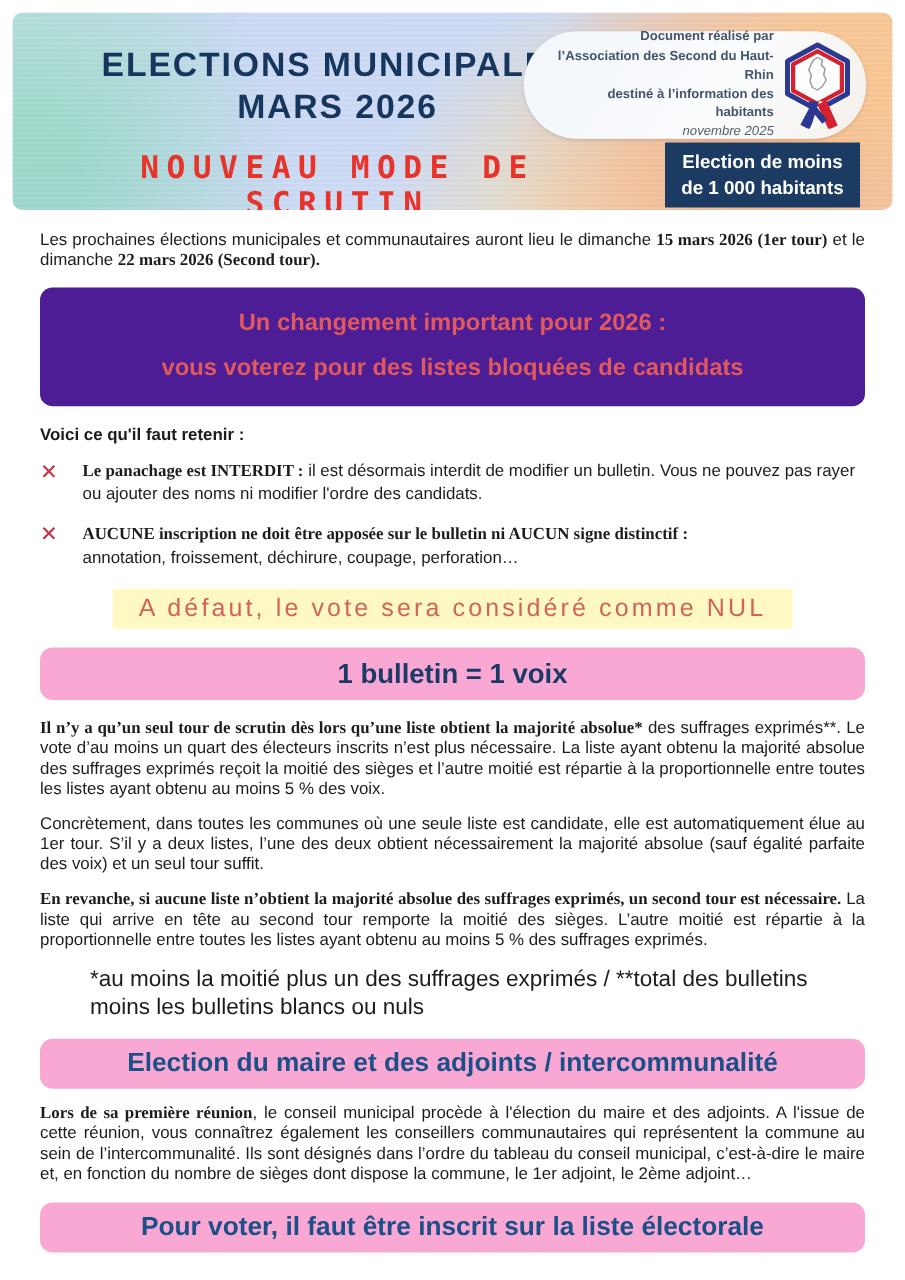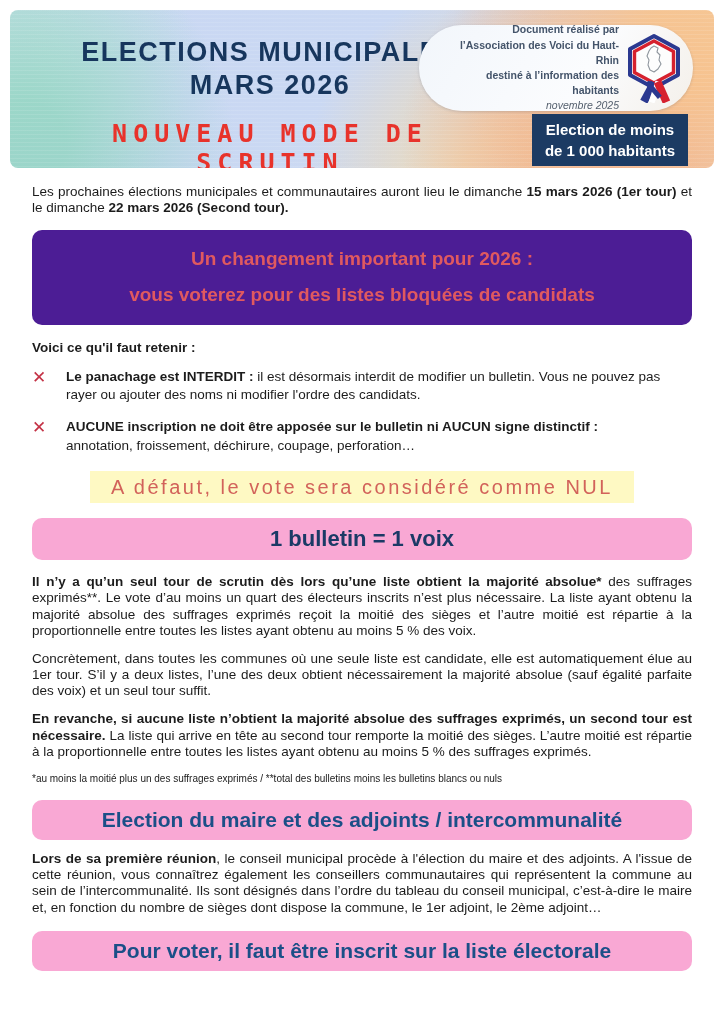--- a/index.html
+++ b/index.html
@@ -44,58 +44,58 @@
   .badge {
     position:absolute; top:104px; right:26px; z-index:4;
     background:#1c3b63; color:#ffffff; font-weight:700; font-size:15px;
     line-height:1.4; text-align:center; padding:5px 13px;
   }
   
   .content { padding:0 32px; }
   p.body { font-size:13.5px; line-height:1.2; text-align:justify; }
   .mt16{margin-top:16px}.mt14{margin-top:14px}.mt13{margin-top:13px}
   .mt12{margin-top:12px}.mt11{margin-top:11px}
-  b,strong { font-weight:700; }
+  b,strong { font-weight:700;font-family:Liberation Serif, serif; }
   .change-box {
     margin-top:14px; background:#4c1d95; border-radius:10px;
     padding:11px 16px; text-align:center;
     color:#e0595f; font-weight:700; font-size:19px; line-height:1.9;
   }
   .retenir-heading { font-size:13.5px; font-weight:700; margin-top:15px; }
   .bullet { display:flex; margin-top:13px; font-size:13.5px; line-height:1.4; }
   .x-icon { color:#c43246; font-size:17px; font-weight:400; width:34px; flex:0 0 34px;
             line-height:1.2; }
   .bullet-text { flex:1; text-align:left; }
   .warning-wrap { text-align:center; margin-top:15px; }
   .warning { display:inline-block; background:#fef9c3; color:#d2625a;
              font-size:20px; letter-spacing:2.5px; padding:3px 21px; line-height:1.3; }
   .blue-box { margin-top:15px; background:#f9a8d4; border-radius:10px; text-align:center;
               font-weight:700; padding:8px 10px; }
   .blue-box.navy  { color:#1b3a66; font-size:22px; }
   .blue-box.steel { color:#1b4f87; font-size:21px; }
-  .footnote { margin-top:13px; font-size:10px; line-height:1.2; text-align:left; }
+  .footnote { margin-top:13px; font-size:18px; line-height:1.2; text-align:left;margin-left:40px; }
 </style>
 </head>
 <body>
 
 <div class="page">
 
   <div class="header">
     <div class="header-left">
       <div class="title">
         <div>ELECTIONS MUNICIPALES</div>
         <div>MARS 2026</div>
       </div>
       <div class="subtitle">NOUVEAU MODE DE SCRUTIN</div>
     </div>
 
     <div class="credit-pill">
       <div class="credit-text">
         <div>Document réalisé par</div>
-        <div>l’Association des Voici du Haut-Rhin</div>
+        <div>l’Association des Second du Haut-Rhin</div>
         <div>destiné à l’information des habitants</div>
         <div class="credit-date">novembre 2025</div>
       </div>
       <svg class="logo" viewBox="0 0 58 70" aria-hidden="true">
         <polygon points="29,3 53,16 53,42 29,55 5,42 5,16" fill="none" stroke="#2b3990" stroke-width="4" stroke-linejoin="round"></polygon>
         <polygon points="29,8 48.5,18.5 48.5,39.5 29,50 9.5,39.5 9.5,18.5" fill="#fdfdfd" stroke="#d6212e" stroke-width="3.4" stroke-linejoin="round"></polygon>
         <path d="M29,13 l4,2 -1,4 3,3 -1,5 2,4 -3,5 -4,3 -4,-2 -2,-5 1,-5 -2,-4 2,-5 2,-3 z" fill="none" stroke="#8f969e" stroke-width="1.1" stroke-linejoin="round"></path>
         <g>
           <rect x="20" y="48" width="8" height="22" fill="#2b3990" transform="rotate(28 24 59)"></rect>
           <rect x="27" y="48" width="6" height="22" fill="#ffffff" transform="rotate(18 30 59)"></rect>

